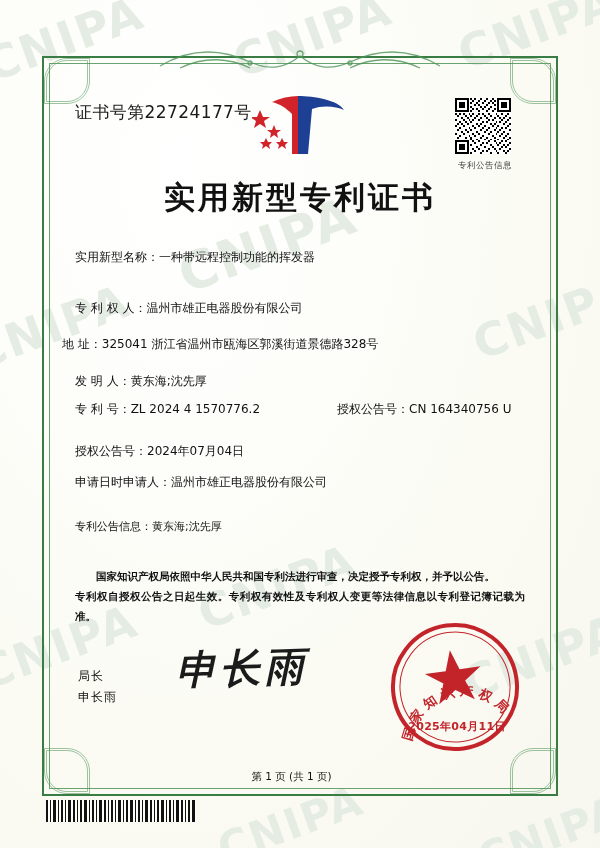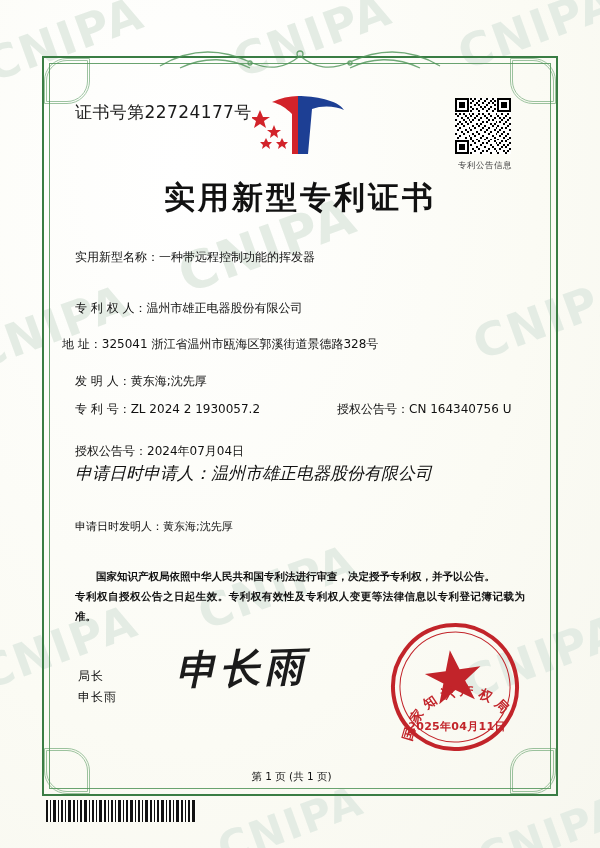--- a/index.html
+++ b/index.html
@@ -511,35 +511,35 @@
 
   <div class="field" style="left:62px; top:336px;">
     <span class="lbl">地      址：</span><span class="val">325041 浙江省温州市瓯海区郭溪街道景德路328号</span>
   </div>
 
   <div class="field" style="left:75px; top:373px;">
     <span class="lbl">发 明 人：</span><span class="val">黄东海;沈先厚</span>
   </div>
 
   <div class="field" style="left:75px; top:401px;">
-    <span class="lbl">专 利 号：</span><span class="val">ZL 2024 2 1930057.2</span>
+    <span class="lbl">专 利 号：</span><span class="val">ZL 2024 4 1570776.2</span>
   </div>
   <div class="field" style="left:337px; top:401px;">
     <span class="lbl">授权公告号：</span><span class="val">CN 164340756 U</span>
   </div>
 
   <div class="field" style="left:75px; top:443px;">
     <span class="lbl">授权公告号：</span><span class="val">2024年07月04日</span>
   </div>
 
-  <div class="field" style="left:75px; top:462px; font-size:17px;font-style:italic;">
+  <div class="field" style="left:75px; top:474px; font-size:12px;">
     <span class="lbl">申请日时申请人：</span><span class="val">温州市雄正电器股份有限公司</span>
   </div>
   <div class="field" style="left:75px; top:519px; font-size:11px;">
-    <span class="lbl">申请日时发明人：</span><span class="val">黄东海;沈先厚</span>
+    <span class="lbl">专利公告信息：</span><span class="val">黄东海;沈先厚</span>
   </div>
 
   <div class="statement">
     <span class="indent">国家知识产权局依照中华人民共和国专利法进行审查，决定授予专利权，并予以公告。</span>
     <span>专利权自授权公告之日起生效。专利权有效性及专利权人变更等法律信息以专利登记簿记载为准。</span>
   </div>
 
   <div class="sig-label" style="top:668px;">局长</div>
   <div class="sig-label" style="top:689px;">申长雨</div>
   <div class="sig-script">申长雨</div>

